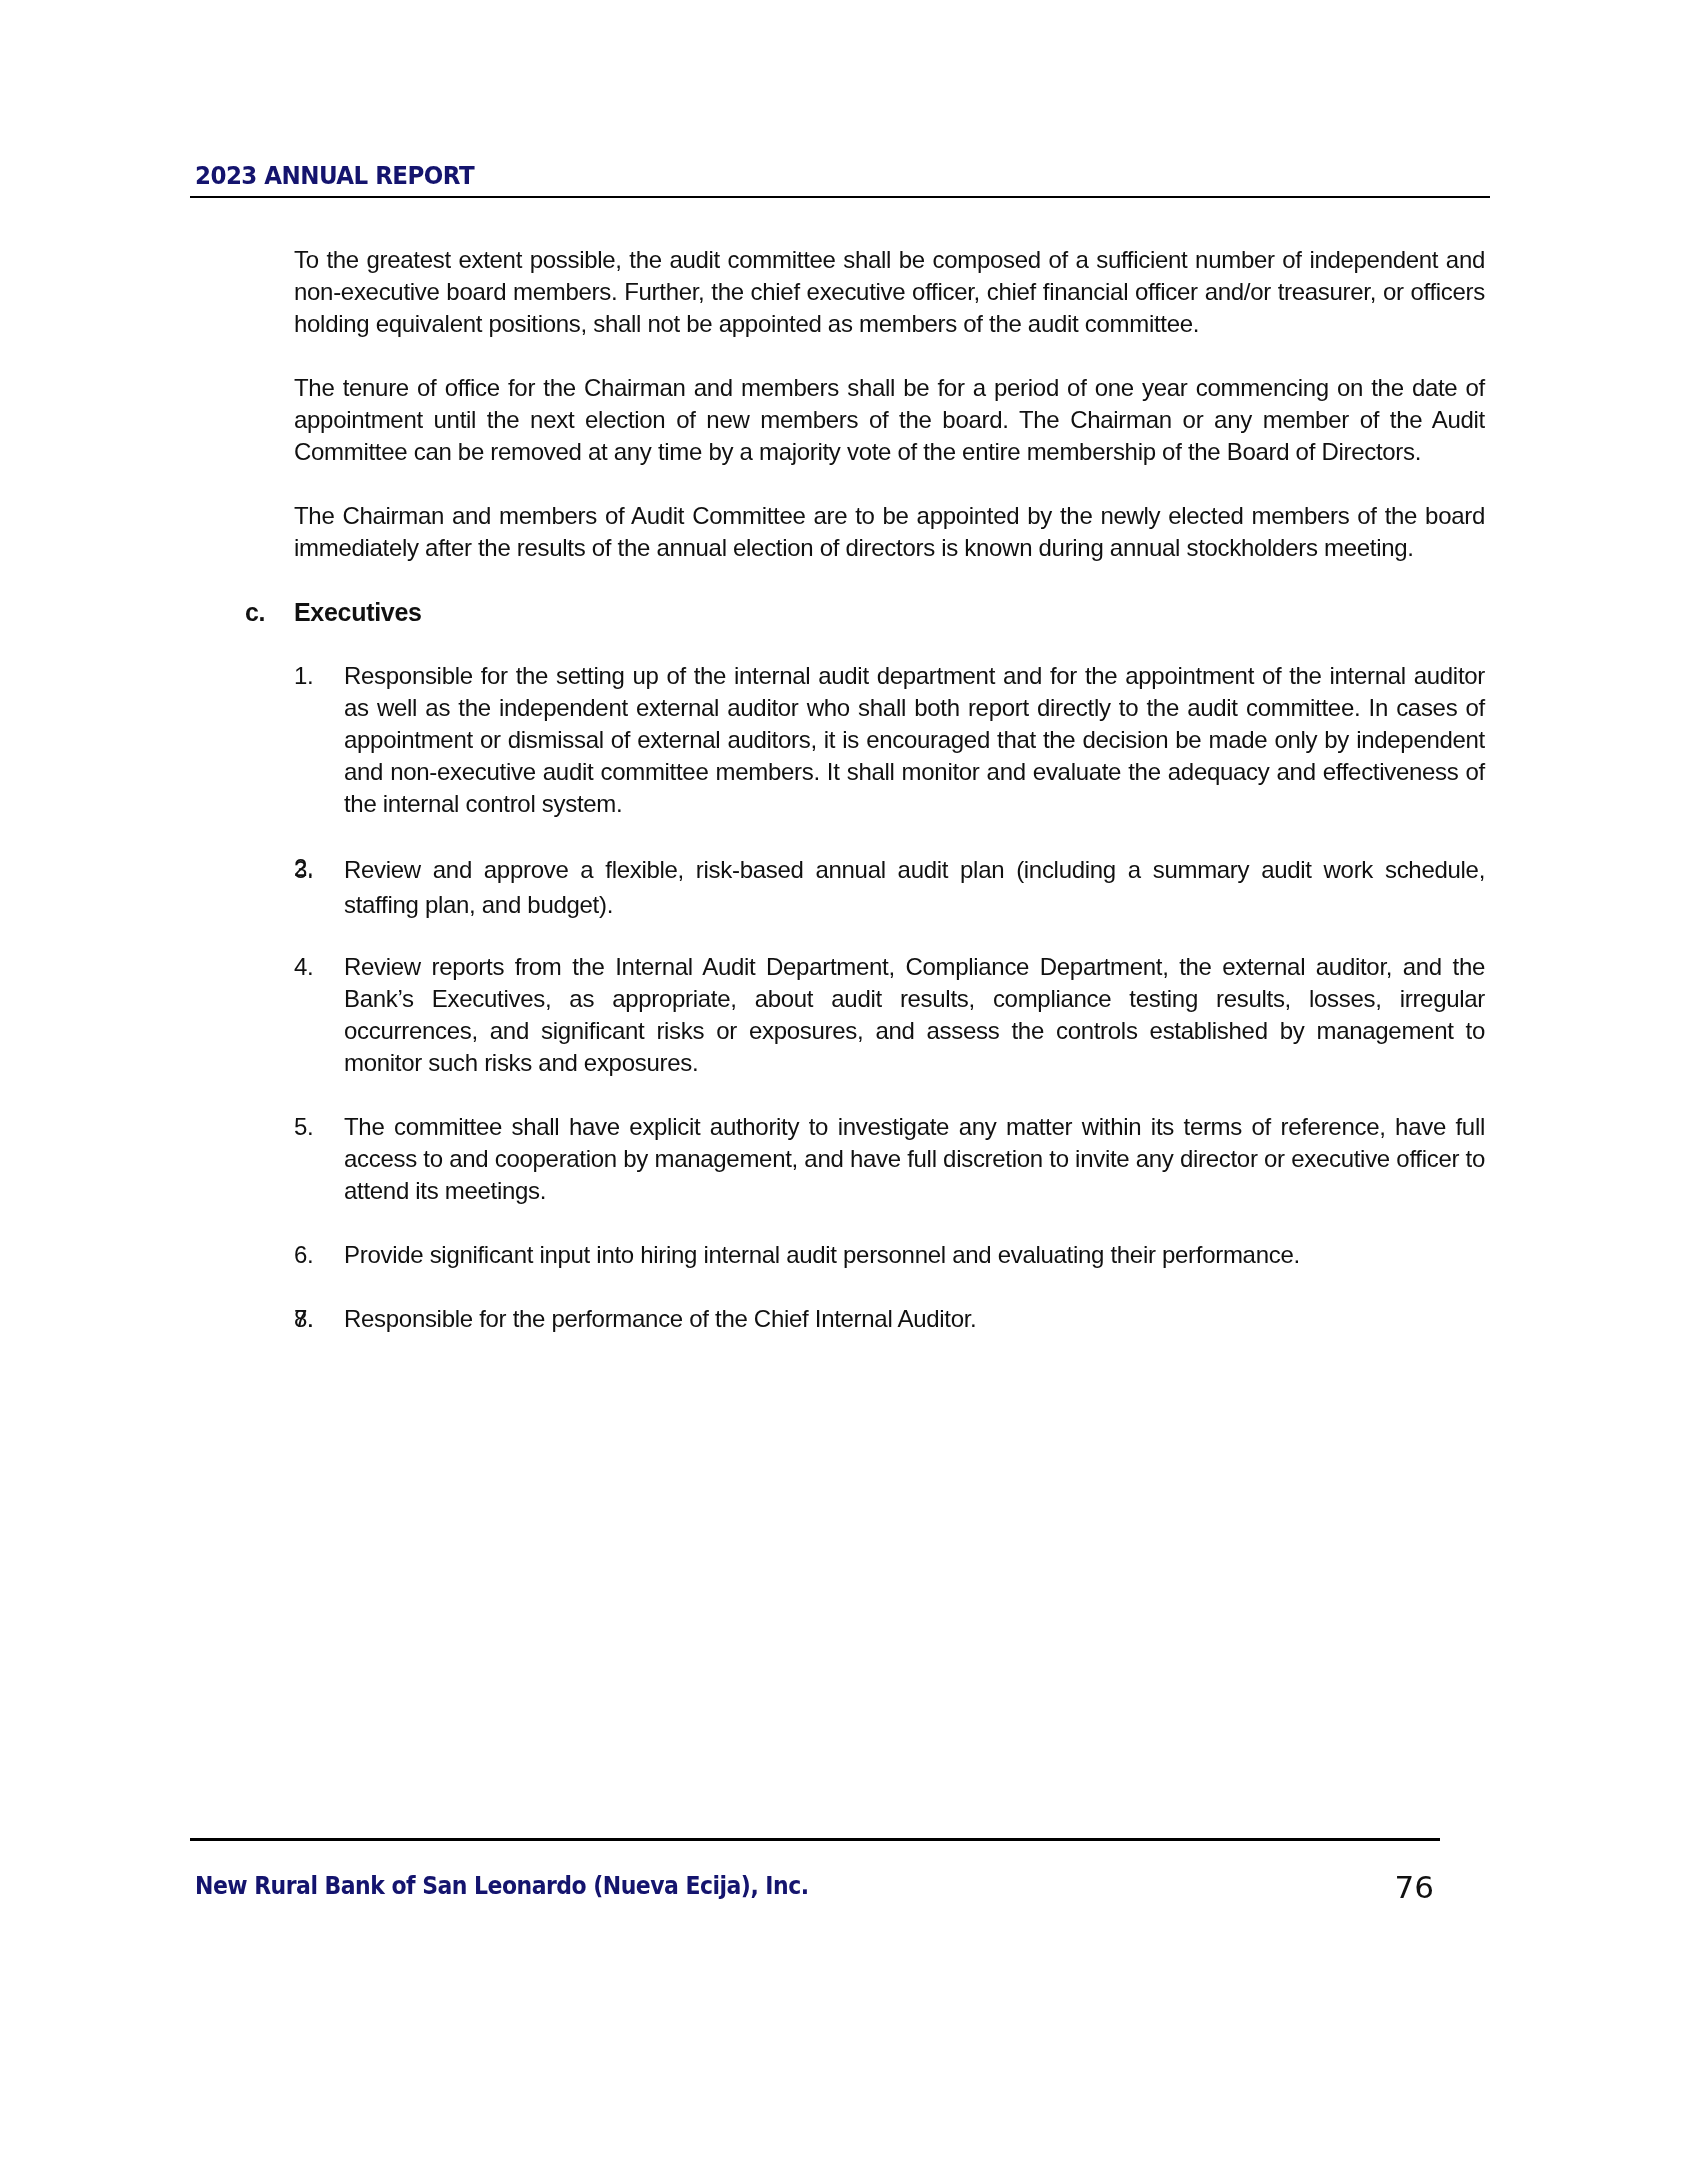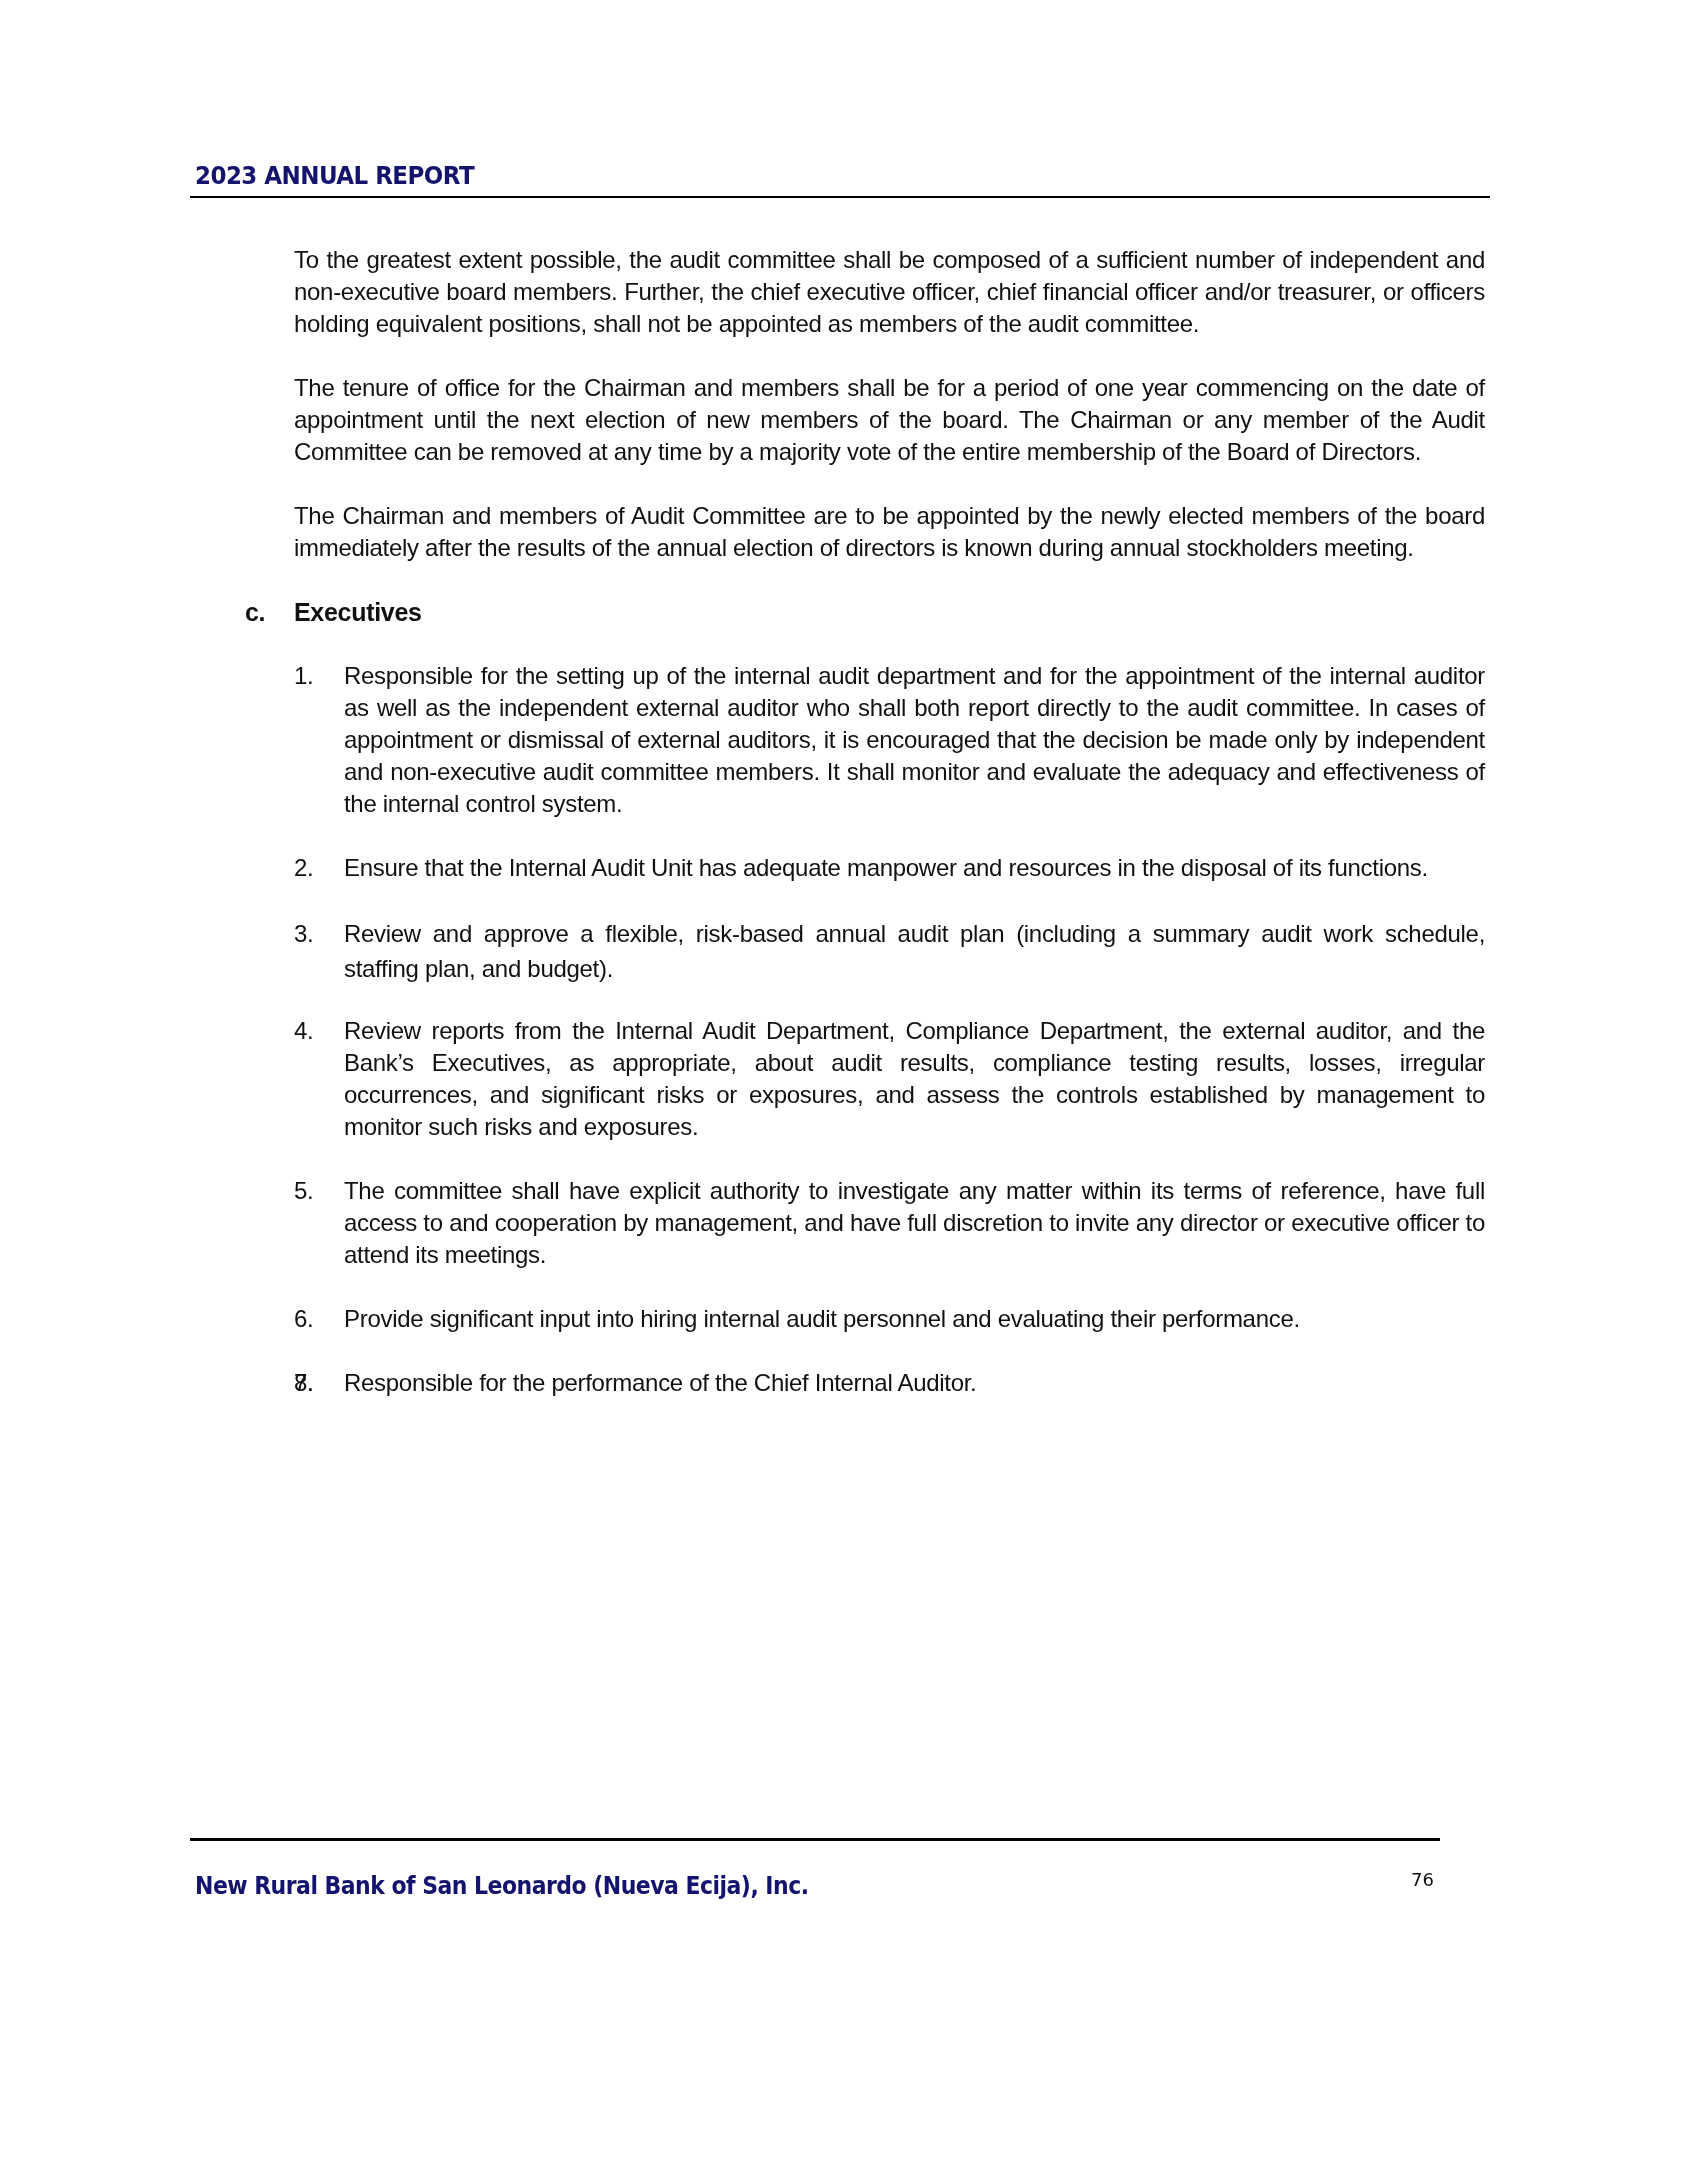--- a/index.html
+++ b/index.html
@@ -25,21 +25,21 @@
   .list-item.loose { line-height: 35px; margin-bottom: 29px; }
   .footer-rule { position: absolute; left: 190px; top: 1838px; width: 1250px; height: 3px; background: #000; }
   .footer-org {
     position: absolute; left: 195px; top: 1871px;
     font-family: "DejaVu Sans", sans-serif; font-weight: bold; font-size: 25px;
     color: #14146e; letter-spacing: -0.6px; transform: scaleX(0.88); transform-origin: left top;
     white-space: nowrap;
   }
   .page-number {
     position: absolute; right: 249px; top: 1869px;
-    font-family: "DejaVu Sans", sans-serif; font-size: 18px; color: #111;
+    font-family: "DejaVu Sans", sans-serif; font-size: 31px; color: #111;
   }
 </style>
 </head>
 <body>
 
 <div class="page-header-title">2023 ANNUAL REPORT</div>
 <div class="header-rule"></div>
 
 <div class="content">
   <p class="para">To the greatest extent possible, the audit committee shall be composed of a sufficient number of independent and non-executive board members. Further, the chief executive officer, chief financial officer and/or treasurer, or officers holding equivalent positions, shall not be appointed as members of the audit committee.</p>
@@ -51,21 +51,20 @@
     <span>Executives</span>
   </div>
 
   <ol class="list">
     <li class="list-item">
       <span class="num">1.</span>
       <span>Responsible for the setting up of the internal audit department and for the appointment of the internal auditor as well as the independent external auditor who shall both report directly to the audit committee. In cases of appointment or dismissal of external auditors, it is encouraged that the decision be made only by independent  and non-executive audit committee members. It shall monitor and evaluate the adequacy and effectiveness of the internal control system.</span>
     </li>
     <li class="list-item">
       <span class="num">2.</span>
-      <span>Ensure that the Internal Audit Unit has adequate manpower and resources in the disposal of its functions.</span>
     </li>
     <li class="list-item loose">
       <span class="num">3.</span>
       <span>Review and approve a flexible, risk-based annual audit plan (including a summary audit work schedule, staffing plan, and budget).</span>
     </li>
     <li class="list-item">
       <span class="num">4.</span>
       <span>Review reports from the Internal Audit Department, Compliance Department, the external auditor, and the Bank’s Executives, as appropriate, about audit results, compliance testing results, losses, irregular occurrences, and significant risks or exposures, and assess the controls established by management to monitor such risks and exposures.</span>
     </li>
     <li class="list-item">

